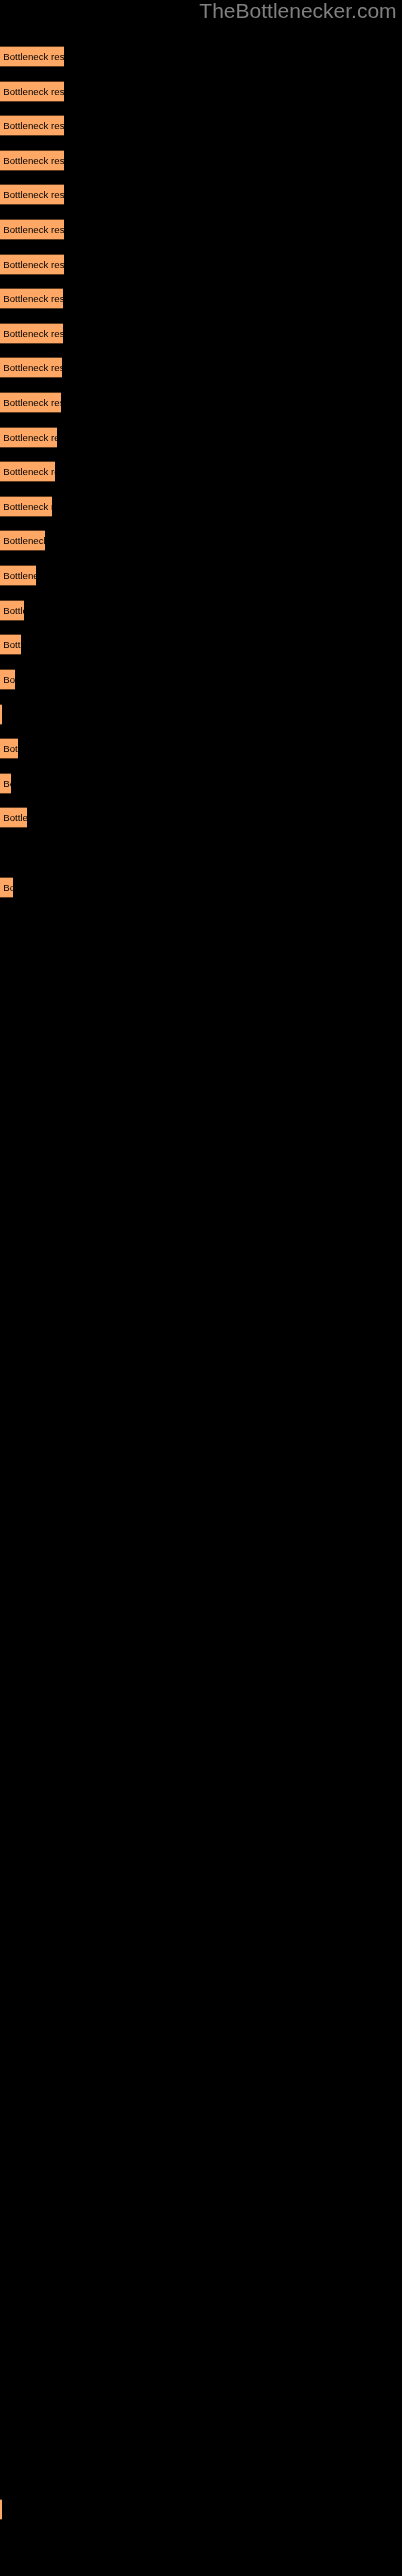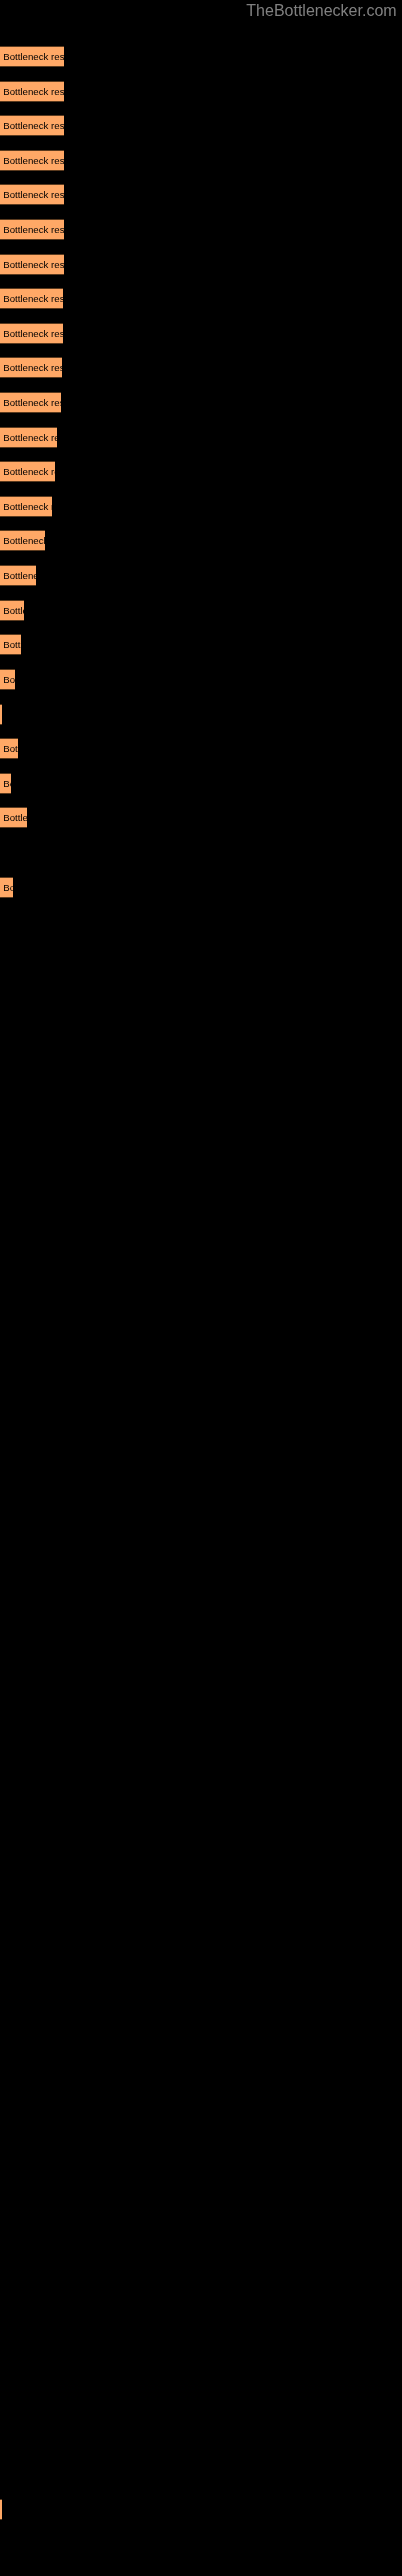--- a/index.html
+++ b/index.html
@@ -12,21 +12,21 @@
     height: 2576px;
     position: relative;
     font-family: "Liberation Sans", sans-serif;
     overflow: hidden;
   }
 
   .site-title {
     position: absolute;
     top: 0px;
     right: 6.4px;
-    font-size: 16px;
+    font-size: 21px;
     line-height: 22.5px;
     color: #808080;
     letter-spacing: 0px;
     white-space: nowrap;
     font-family: "Liberation Sans", sans-serif;
   }
 
   .chart-area {
     position: absolute;
     left: 0px;

